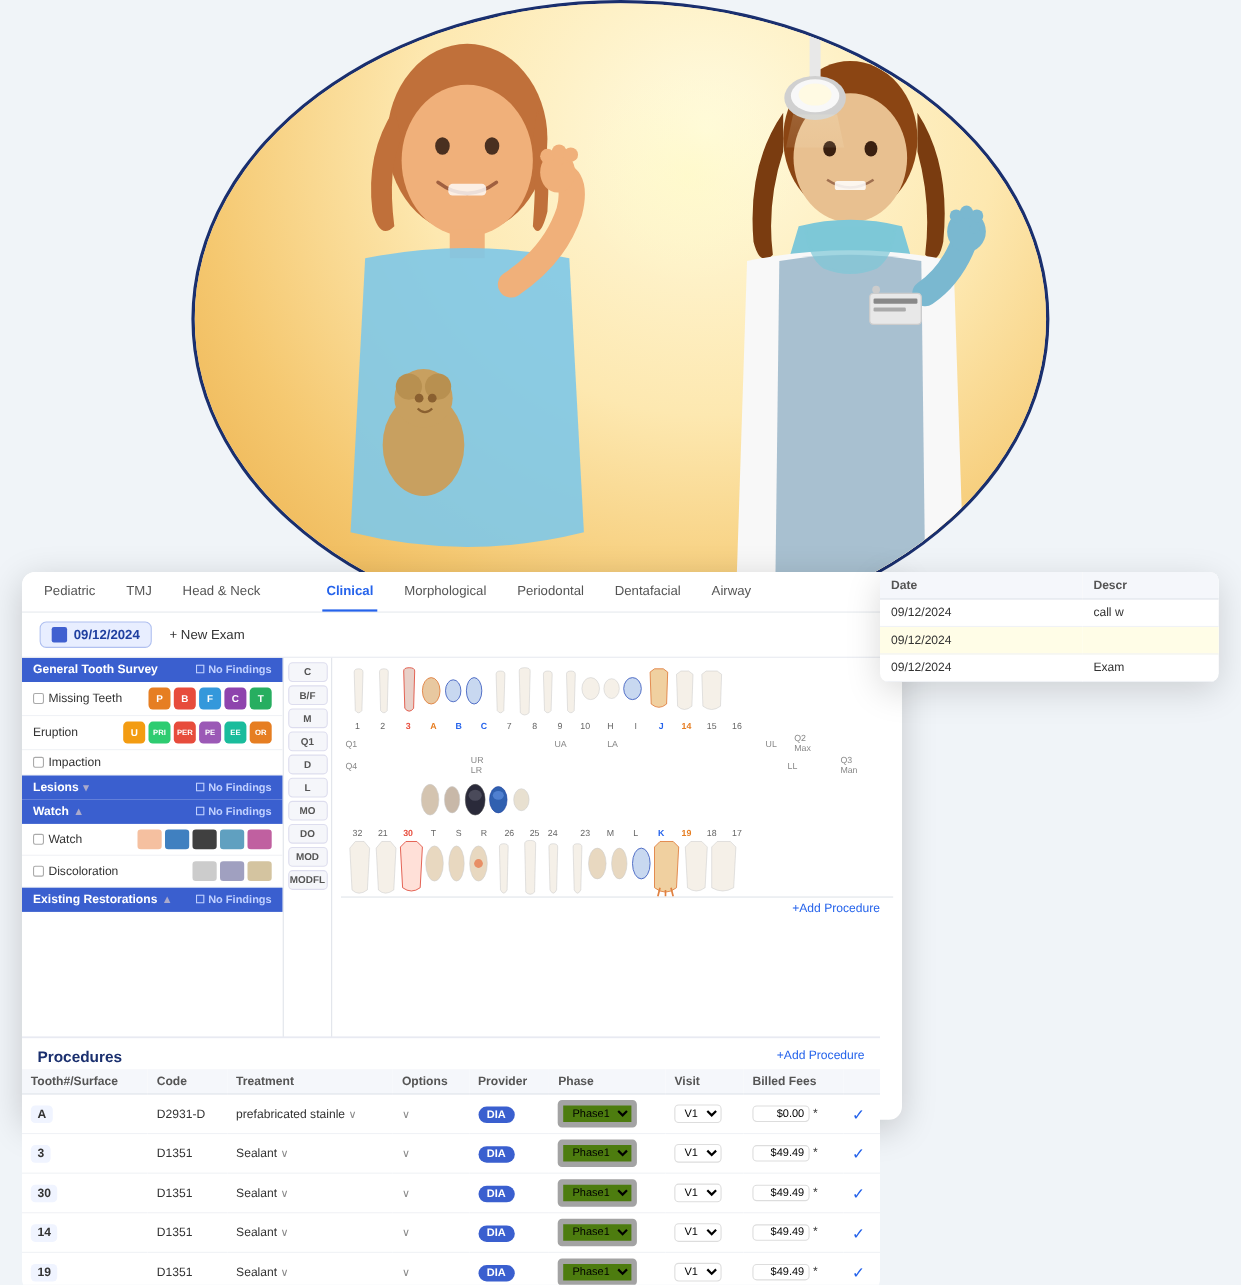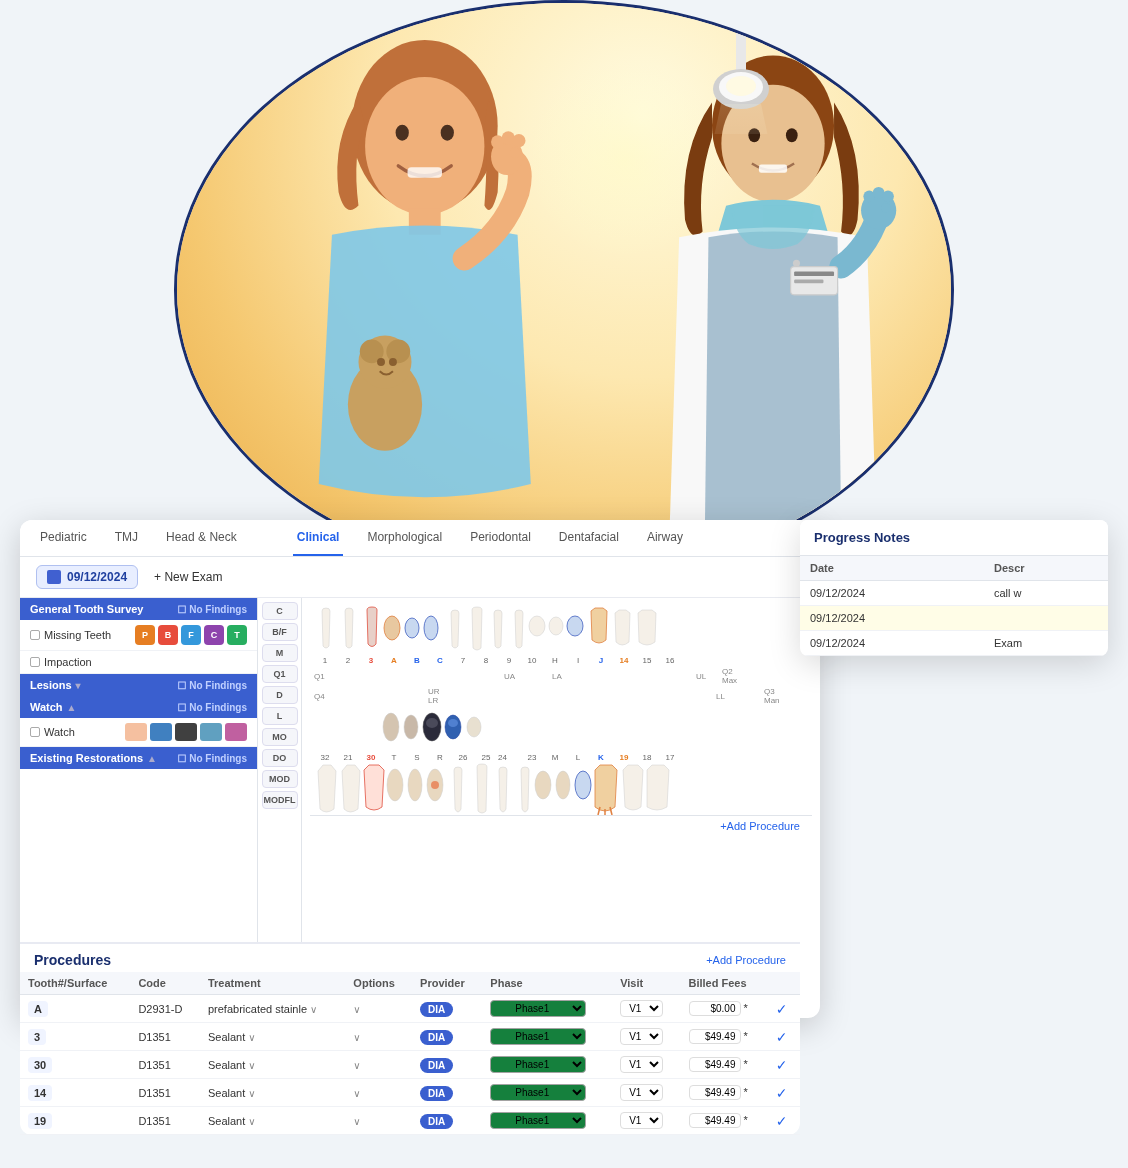--- a/index.html
+++ b/index.html
@@ -278,25 +278,25 @@
     .provider-badge {
       background: #3a5fcf;
       color: #fff;
       padding: 2px 8px;
       border-radius: 10px;
       font-size: 10px;
       font-weight: 600;
     }
 
     .phase-select {
-      border: 1px solid #a3a3a3;
+      border: 5px solid #a3a3a3;
       border-radius: 4px;
-      padding: 1px 20px;
+      padding: 1px 4px;
       font-size: 10px;
-      background: #15803d;
+      background: #4d7c0f;
     }
 
     .visit-select {
       border: 1px solid #ddd;
       border-radius: 4px;
       padding: 1px 4px;
       font-size: 10px;
       background: #fff;
     }
 
@@ -525,20 +525,33 @@
         </span>
         <div class="badge-row">
           <div class="badge badge-p">P</div>
           <div class="badge badge-b">B</div>
           <div class="badge badge-f">F</div>
           <div class="badge badge-c">C</div>
           <div class="badge badge-t">T</div>
         </div>
       </div>
 
+      <div class="row-item">
+        <span class="row-label">
+          <span>Eruption</span>
+        </span>
+        <div class="badge-row">
+          <div class="badge badge-u">U</div>
+          <div class="badge badge-pri">PRI</div>
+          <div class="badge badge-per">PER</div>
+          <div class="badge badge-pe">PE</div>
+          <div class="badge badge-ee">EE</div>
+          <div class="badge badge-or">OR</div>
+        </div>
+      </div>
 
       <div class="row-item">
         <span class="row-label">
           <span class="checkbox-sm"></span>
           <span>Impaction</span>
         </span>
       </div>
 
       <div class="section-header">
         <span class="row-label" style="color:#fff">
@@ -563,20 +576,31 @@
         </span>
         <div class="watch-badges">
           <div style="width:22px;height:18px;border-radius:3px;background:#f5c0a0;"></div>
           <div style="width:22px;height:18px;border-radius:3px;background:#4080c0;"></div>
           <div style="width:22px;height:18px;border-radius:3px;background:#404040;"></div>
           <div style="width:22px;height:18px;border-radius:3px;background:#60a0c0;"></div>
           <div style="width:22px;height:18px;border-radius:3px;background:#c060a0;"></div>
         </div>
       </div>
 
+      <div class="row-item">
+        <span class="row-label">
+          <span class="checkbox-sm"></span>
+          <span>Discoloration</span>
+        </span>
+        <div class="discolor-badges">
+          <div style="width:22px;height:18px;border-radius:3px;background:#cccccc;"></div>
+          <div style="width:22px;height:18px;border-radius:3px;background:#a0a0c0;"></div>
+          <div style="width:22px;height:18px;border-radius:3px;background:#d4c4a0;"></div>
+        </div>
+      </div>
 
       <div class="section-header">
         <span class="row-label" style="color:#fff">
           <span>Existing Restorations</span>
           <span class="arrow-icon" style="color:#aac">▲</span>
         </span>
         <span class="no-findings">☐ <span>No Findings</span></span>
       </div>
     </div>
 
@@ -912,23 +936,20 @@
     <td><select class="phase-select"><option>Phase1</option></select></td>
     <td><select class="visit-select"><option>V1</option></select></td>
     <td><input class="fee-input" value="$49.49" style=""> <span>*</span></td>
     <td><span class="check-icon">✓</span></td>
   </tr>
       </tbody>
   </table>
 </div>
 
 <div class="progress-notes">
-  <div class="progress-notes-header">
-    <span>Progress Notes</span>
-  </div>
   <table class="notes-table">
     <thead>
       <tr>
         <th>Date</th>
         <th>Descr</th>
       </tr>
     </thead>
     <tbody id="notes-tbody">
     <tr>
     <td>09/12/2024</td>

